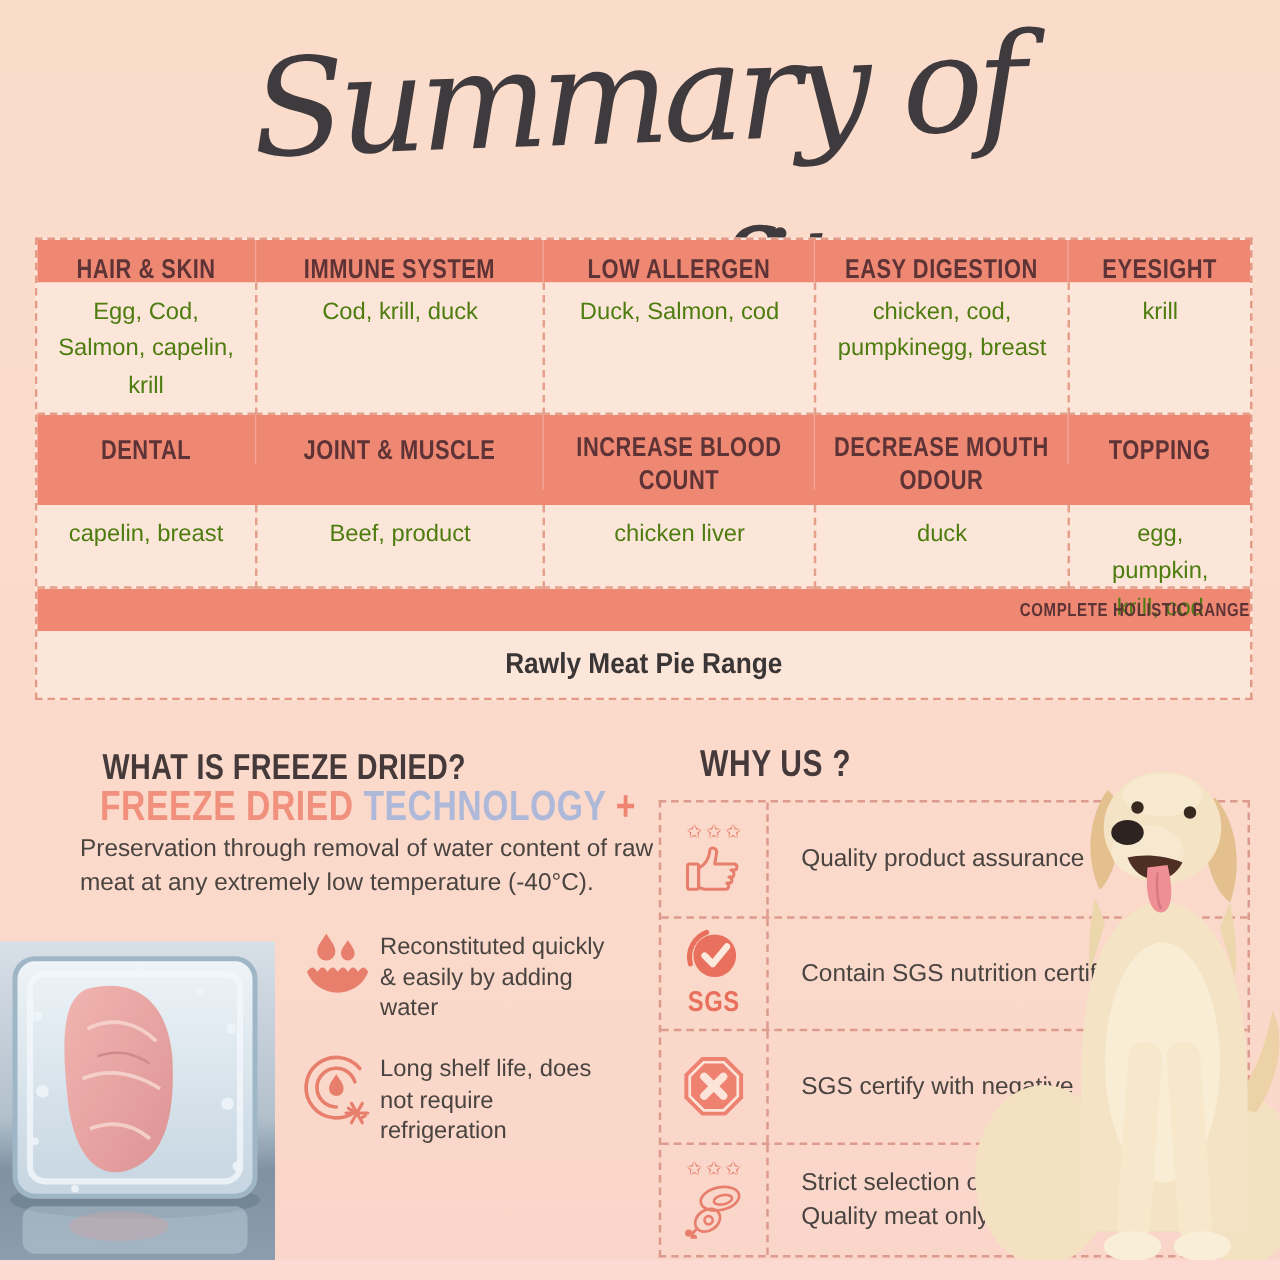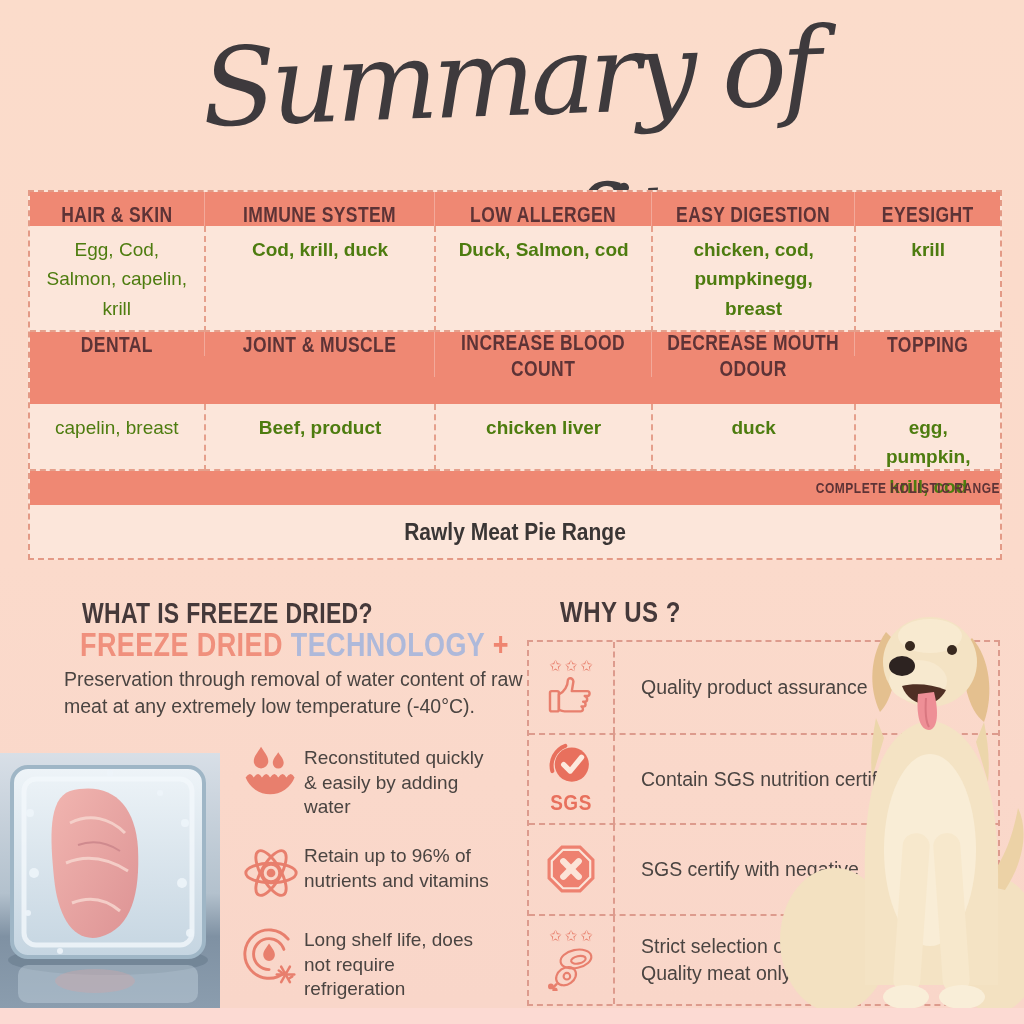--- a/index.html
+++ b/index.html
@@ -23,27 +23,27 @@
   .trow{display:grid;grid-template-columns:17.9% 23.8% 22.3% 21% 15%;}
   .thead-bar{background:#ef8873;}
   .hcell{
     display:flex;align-items:flex-end;justify-content:center;text-align:center;
     color:#5d3336;font-weight:bold;font-size:17.5px;letter-spacing:.4px;
     padding:0 6px;box-sizing:border-box;
   }
   .thead-bar .hcell:not(:first-child){border-left:1px solid rgba(255,255,255,.28);}
   .h1{height:34px;}
   .h2{height:72px;align-items:flex-start;}
-  .h2 .hcell{padding-top:3px;align-items:flex-start;}
+  .h2 .hcell{padding-top:18px;align-items:flex-start;}
   .condensed{display:inline-block;transform:scaleY(1.25);transform-origin:center;}
   .dcell{
     background:#fce6da;text-align:center;font-size:19px;line-height:1.55;
     padding:9px 14px 4px;box-sizing:border-box;color:#4d7c0f;
   }
-  .trow .dcell:not(:first-child){border-left:2px dashed #e5a08c;font-weight:bold;}
+  .trow .dcell:not(:first-child){border-left:2px dashed #e5a08c;}
   .d1{height:106px;border-bottom:2px dashed #e5a08c;}
   .d2{height:67px;border-bottom:2px dashed #e5a08c;}
   .fullrow{display:block;}
   .fullhead{height:34px;display:flex;align-items:center;justify-content:flex-end;
     background:#ef8873;color:#5d3336;font-weight:bold;font-size:12px;letter-spacing:.5px;}
   .fulldata{height:53px;display:flex;align-items:center;justify-content:center;
     background:#fce6da;font-size:21px;font-weight:600;color:#3a3635;}
   
   .fd-head{position:absolute;left:82px;top:600px;font-size:23px;font-weight:800;
     color:#45393a;letter-spacing:.3px;}
@@ -152,34 +152,20 @@
   <div class="fd-items">
     <div class="fd-item">
       <div class="fd-icon">
         <svg width="58" height="58" viewBox="0 0 64 64">
           <path d="M21,3 C16,11 13,14 13,19 a8 8 0 0 0 16 0 C29,14 26,11 21,3 Z" fill="#e87f6d"></path>
           <path d="M40,9 C36,15 34,17 34,21 a6 6 0 0 0 12 0 C46,17 44,15 40,9 Z" fill="#e87f6d"></path>
           <path d="M4,37 q5,-8 9,0 q5,-8 9,0 q5,-8 9,0 q5,-8 9,0 q5,-8 9,0 q5,-8 9,0 a29 29 0 0 1 -54,0 Z" fill="#e87f6d"></path>
         </svg>
       </div>
       <div class="fd-text">Reconstituted quickly &amp; easily by adding water</div>
-    </div>
-    <div class="fd-item">
-      <div class="fd-icon">
-        <svg width="62" height="62" viewBox="0 0 64 64">
-          <g stroke="#e87f6d" stroke-width="3" fill="none">
-            <ellipse cx="32" cy="32" rx="26" ry="10"></ellipse>
-            <ellipse cx="32" cy="32" rx="26" ry="10" transform="rotate(60 32 32)"></ellipse>
-            <ellipse cx="32" cy="32" rx="26" ry="10" transform="rotate(120 32 32)"></ellipse>
-            <circle cx="32" cy="32" r="9"></circle>
-          </g>
-          <circle cx="32" cy="32" r="4.5" fill="#e87f6d"></circle>
-        </svg>
-      </div>
-      <div class="fd-text">Retain up to 96% of nutrients and vitamins</div>
     </div>
     <div class="fd-item">
       <div class="fd-icon">
         <svg width="62" height="62" viewBox="0 0 64 64">
           <g stroke="#e87f6d" stroke-width="3" fill="none" stroke-linecap="round">
             <circle cx="30" cy="29" r="25" stroke-dasharray="118 42" transform="rotate(50 30 29)"></circle>
             <circle cx="30" cy="29" r="16" stroke-dasharray="70 32" transform="rotate(90 30 29)"></circle>
           </g>
           <path d="M30,18 C26,24 24,26 24,30 a6 6 0 0 0 12 0 C36,26 34,24 30,18 Z" fill="#e87f6d"></path>
           <g stroke="#e87f6d" stroke-width="2.6" stroke-linecap="round">

